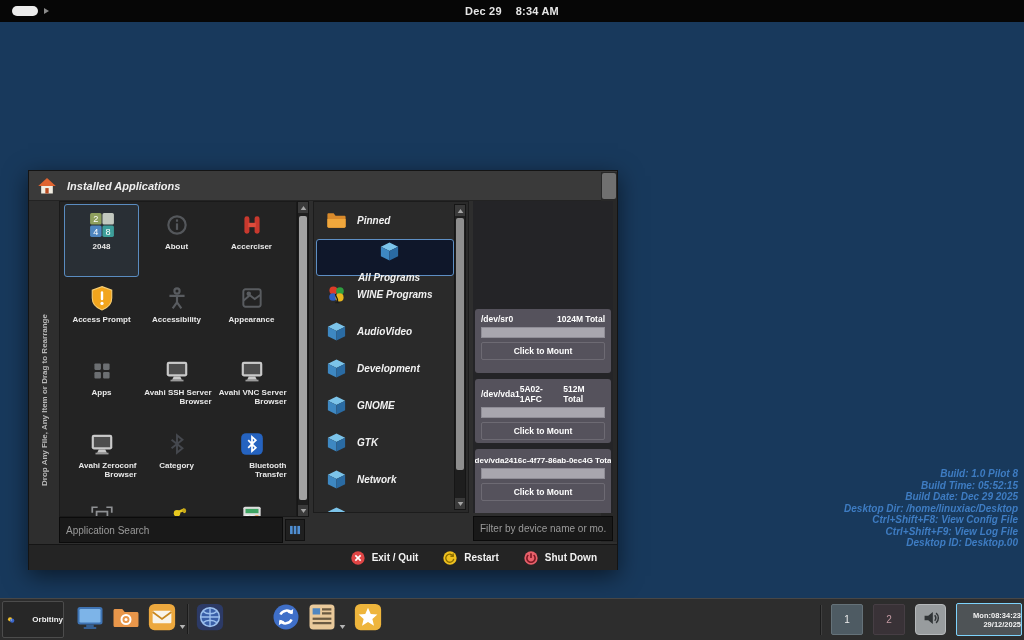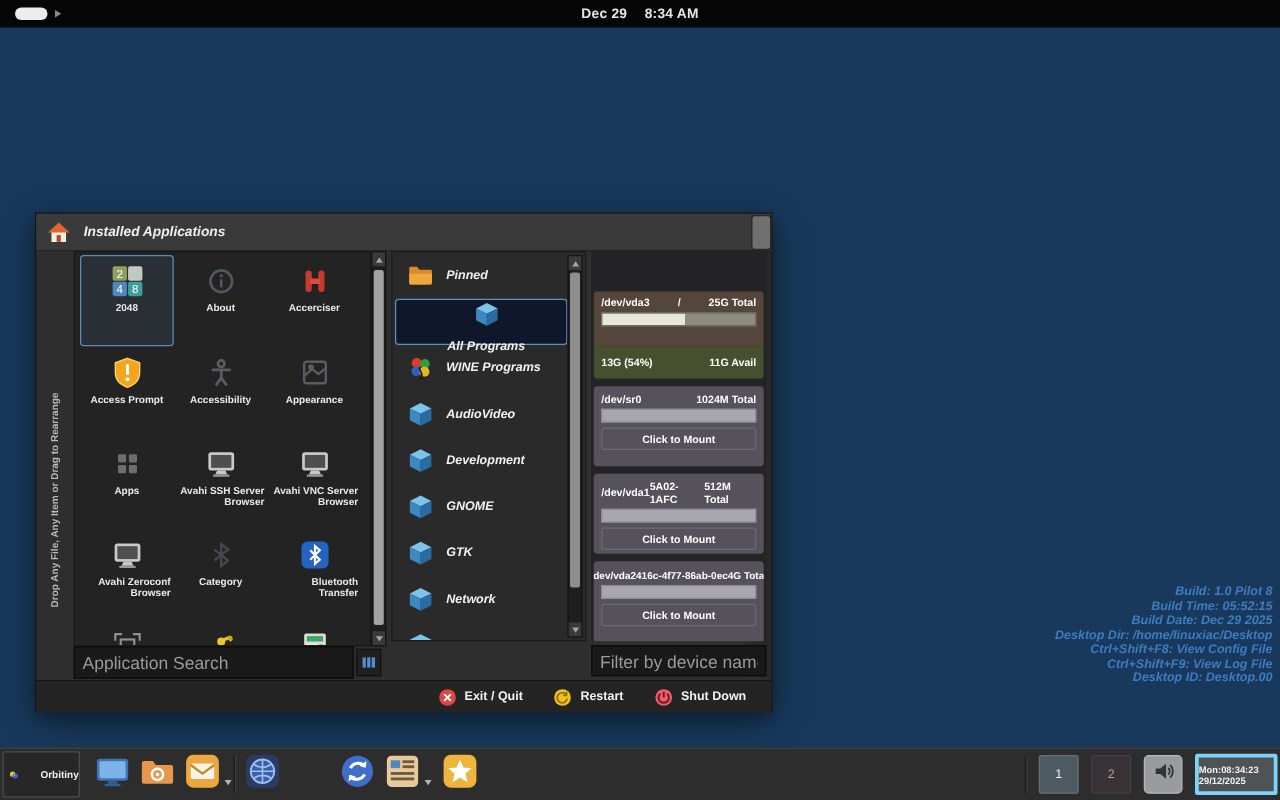--- a/index.html
+++ b/index.html
@@ -63,21 +63,21 @@
   .vscroll .arr svg { width:7px; height:6px; }
   .vscroll .arr.up { top:0; } .vscroll .arr.down { bottom:0; }
   .vscroll .thumb { position:absolute; left:1px; right:1px; background:#a2a2a2; border-radius:2px; }
   #app-scroll { left:268px; top:30px; width:12px; height:316px; }
   #app-scroll .thumb { top:14px; height:284px; }
   #cat-scroll { left:140px; top:2px; width:12px; height:306px; }
   #cat-scroll .thumb { top:13px; height:252px; background:#8e8e8e; }
 
   
   .search-input { position:absolute; background:#191919; border:1px solid #0b0b0b; color:#dcdcdc;
-    font-size:14px; padding:0 6px; font-family:"Liberation Sans", sans-serif; }
+    font-size:10px; padding:0 6px; font-family:"Liberation Sans", sans-serif; }
   .search-input::placeholder { color:#9a9a9a; opacity:1; }
   #app-search { left:30px; top:346px; width:224px; height:26px; }
   #view-toggle { position:absolute; left:256px; top:348px; width:20px; height:22px; background:#202020;
     border:1px solid #111; display:flex; align-items:center; justify-content:center; }
   #view-toggle svg { width:14px; height:14px; }
   #cat-search { left:284px; top:345px; width:156px; height:25px; }
   #dev-filter { left:444px; top:345px; width:140px; height:25px; }
 
   
   #cat-panel { position:absolute; left:284px; top:30px; width:156px; height:312px;
@@ -137,22 +137,22 @@
   .tb-item.gap-before { margin-left:40px; }
   #tb-right { position:absolute; right:2px; top:2px; height:37px; display:flex; align-items:center; gap:10px; }
   .tb-sep { width:1px; height:30px; background:#1b1b1b; box-shadow:1px 0 0 #3f3f3f; }
   .pager-btn { width:32px; height:31px; display:flex; align-items:center; justify-content:center;
     font-size:10px; border-radius:2px; }
   #pager-1 { background:#4e5b63; border:1px solid #657279; color:#eee; }
   #pager-2 { background:#393237; border:1px solid #463e44; color:#c49aa2; }
   #tb-speaker { width:31px; height:31px; background:#989c9e; border:1px solid #b5b8ba; border-radius:4px;
     display:flex; align-items:center; justify-content:center; }
   #tb-speaker svg { width:22px; height:22px; }
-  #tb-clock { width:66px; height:33px; background:#4e5356; border:3px solid #7dd3fc; border-radius:2px;
-    display:flex; flex-direction:column; align-items:flex-start; justify-content:center;
+  #tb-clock { width:66px; height:33px; background:#4e5356; border:1px solid #7dd3fc; border-radius:2px;
+    display:flex; flex-direction:column; align-items:flex-end; justify-content:center;
     color:#f2f2f2; font-size:7.5px; font-weight:bold; line-height:9px; }
 </style>
 </head>
 <body>
 <div id="screen">
 
   <div id="menubar">
     <div id="mb-left">
       <div id="mb-pill"></div>
       <div id="mb-dot"></div>
@@ -447,38 +447,20 @@
         <div class="thumb"></div>
         <div class="arr down">
             <svg viewBox="0 0 10 8">
               <path d="M5 7 L1 1 H9 Z" fill="#a5a5a5"></path>
             </svg>
           </div>
       </div>
     </div>
 
     <div id="dev-panel">
-      <div id="dev-card-0" class="dev-card">
-        <div class="top">
-          <div class="dev-row">
-            <span>/dev/vda3</span>
-            <span>/</span>
-            <span>25G Total</span>
-          </div>
-          <div class="dev-bar">
-            <div class="fill" style="width: 54%;"></div>
-          </div>
-        </div>
-        <div class="bottom">
-          <div class="dev-row">
-            <span>13G (54%)</span>
-            <span>11G Avail</span>
-          </div>
-        </div>
-      </div>
 
       <div id="dev-card-1" class="dev-card">
         <div class="dev-row">
           <span>/dev/sr0</span>
           <span>1024M Total</span>
         </div>
         <div class="dev-bar empty"></div>
         <div class="mount-btn">Click to Mount</div>
       </div>
 

